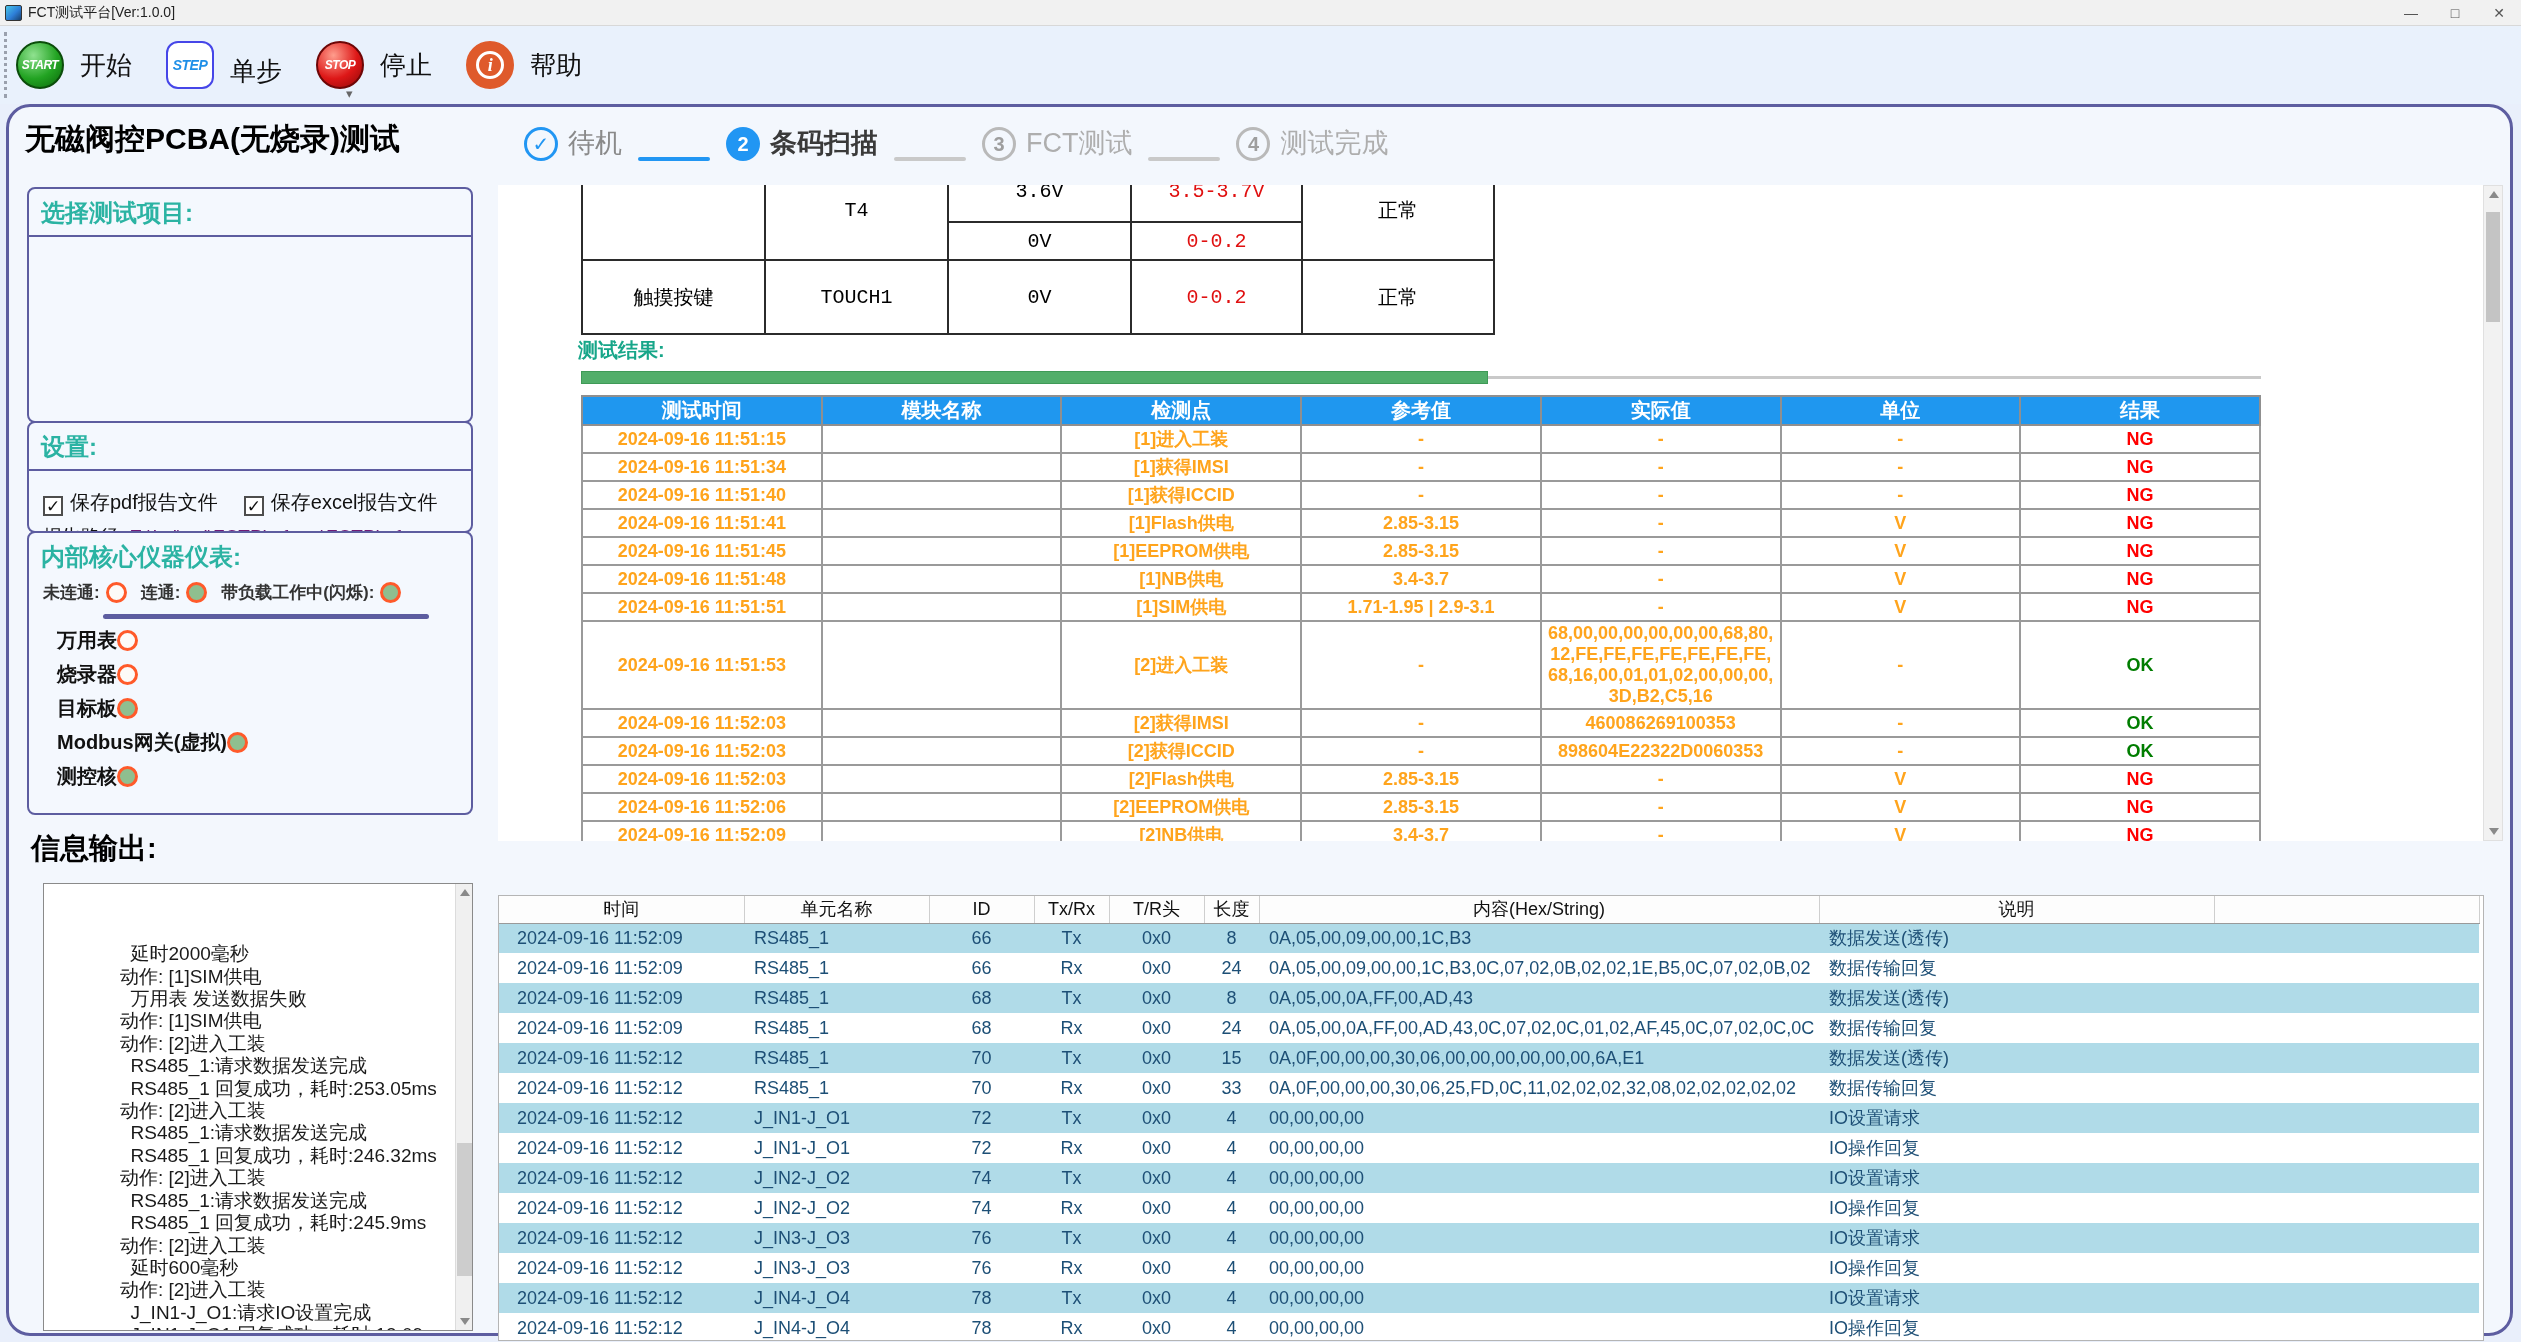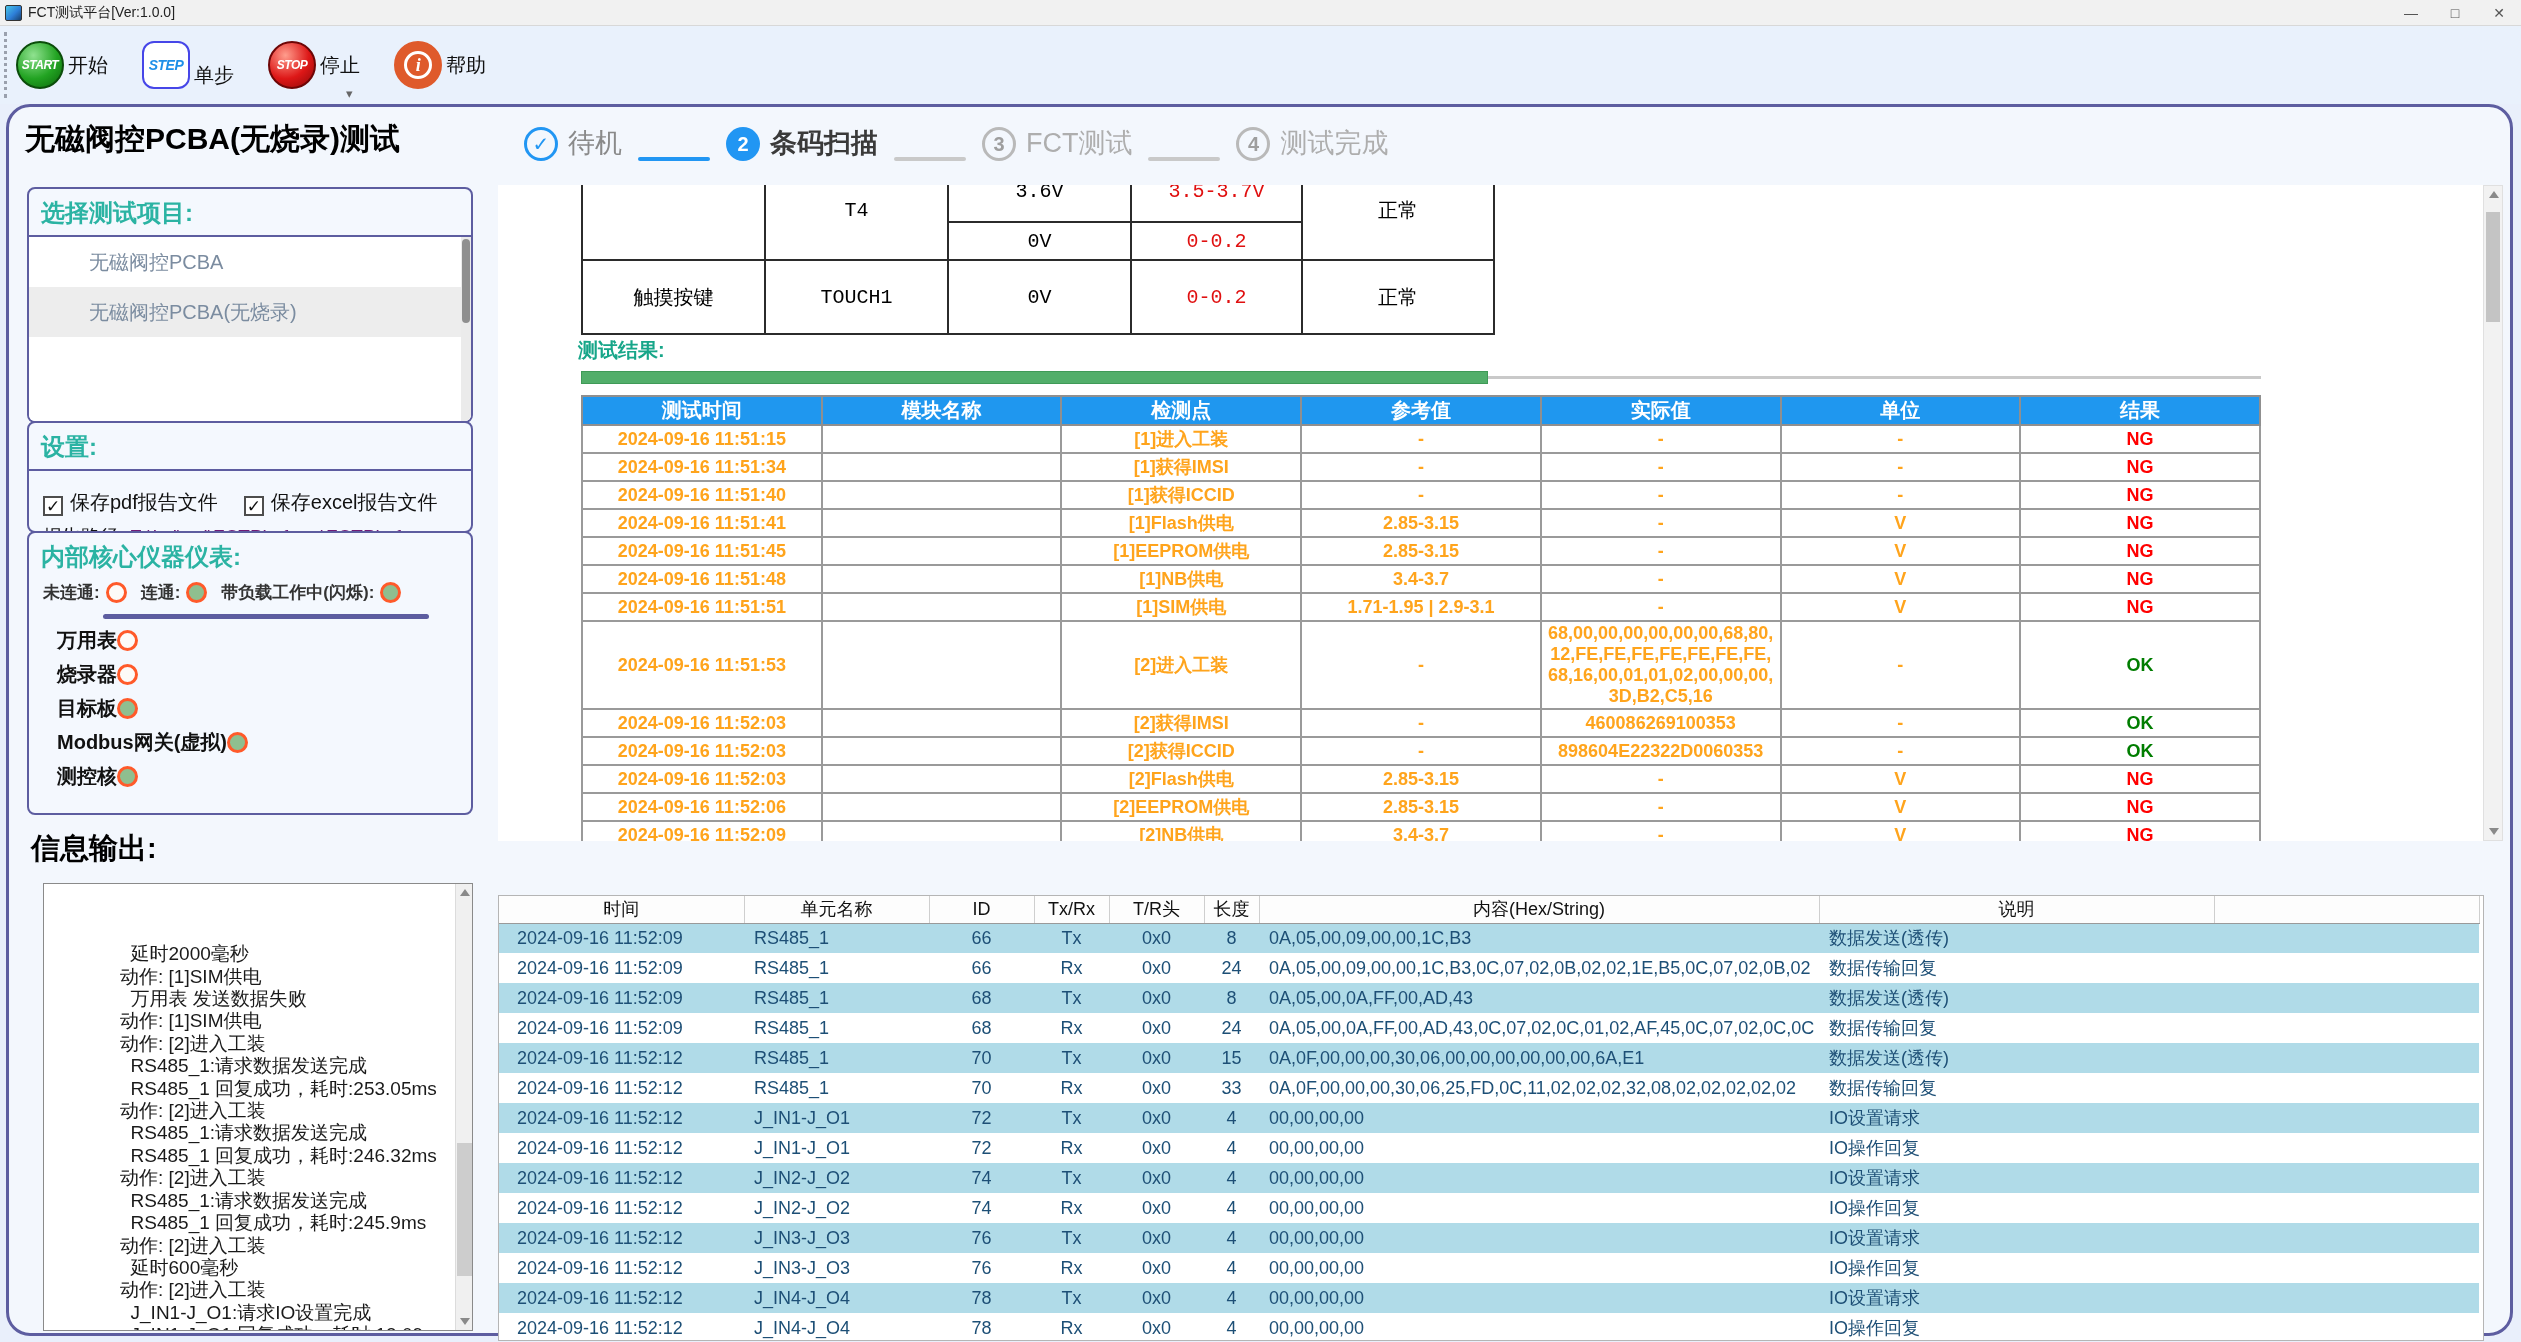--- a/index.html
+++ b/index.html
@@ -17,21 +17,21 @@
   .toolbar { position:absolute; left:0; top:26px; width:2521px; height:78px; background:#e9f1fc; display:flex; align-items:center; }
   .grip { position:absolute; left:4px; top:6px; bottom:6px; border-left:3px dotted #9aa0ad; }
   .tb-items { display:flex; align-items:center; margin-left:16px; }
   .tb-item { display:flex; align-items:center; margin-right:34px; cursor:default; }
   .tb-icon { width:48px; height:48px; border-radius:50%; display:flex; align-items:center; justify-content:center; color:#fff; font-weight:bold; font-style:italic; font-size:12px; letter-spacing:-0.5px; }
   .tb-item.start .tb-icon { background:radial-gradient(circle at 35% 28%,#90e290 0%,#22a322 55%,#0a650a 100%); border:2px solid #0b4d0b; }
   .tb-item.stop  .tb-icon { background:radial-gradient(circle at 35% 28%,#ff9d8d 0%,#dd1717 55%,#8c0808 100%); border:2px solid #6e0606; }
   .tb-item.step  .tb-icon { border-radius:12px; background:#fff; border:2px solid #4646e8; color:#1e8fe8; font-size:14px; }
   .tb-item.help  .tb-icon { background:#df5a2b; border:2px solid #df5a2b; font-style:normal; }
   .tb-item.help  .tb-icon span.inner { width:28px; height:28px; border:3px solid #fff; border-radius:50%; display:flex; align-items:center; justify-content:center; font-family:"Liberation Serif",serif; font-style:italic; font-size:18px; font-weight:bold; }
-  .tb-label { font-size:20px; color:#111; margin-left:4px; }
+  .tb-label { font-size:26px; color:#111; margin-left:16px; }
   .tb-overflow { position:absolute; left:346px; top:60px; font-size:13px; color:#666; }
 
   
   .outer { position:absolute; left:6px; top:104px; width:2507px; height:1232px; border:3px solid #5d5da0; border-radius:24px; background:#f3f7fd; }
 
   .page-title { position:absolute; left:16px; top:12px; font-size:30px; font-weight:bold; color:#000; white-space:nowrap; }
 
   
   .wizard { position:absolute; left:515px; top:12px; height:48px; display:flex; align-items:center; }
   .step { display:flex; align-items:flex-end; }
@@ -196,30 +196,20 @@
 
       <div class="step pending line-gray">
         <span class="conn"></span>
         <span class="circ">4</span>
         <span class="lbl">测试完成</span>
       </div>
     </div>
 
   <div class="panel p-select">
     <div class="panel-h rule">选择测试项目:</div>
-    <div class="sel-body">
-
-      <div class="sel-scroll">
-        <div class="sel-thumb"></div>
-      </div>
-
-        <div class="sel-item">无磁阀控PCBA</div>
-
-        <div class="sel-item selected">无磁阀控PCBA(无烧录)</div>
-      </div>
   </div>
 
   <div class="panel p-settings">
     <div class="panel-h rule">设置:</div>
     <div class="set-body">
       <div class="cb-row">
 
           <label class="cb-item">
             <span class="cb"></span>
             <span class="cb-label">保存pdf报告文件</span>

